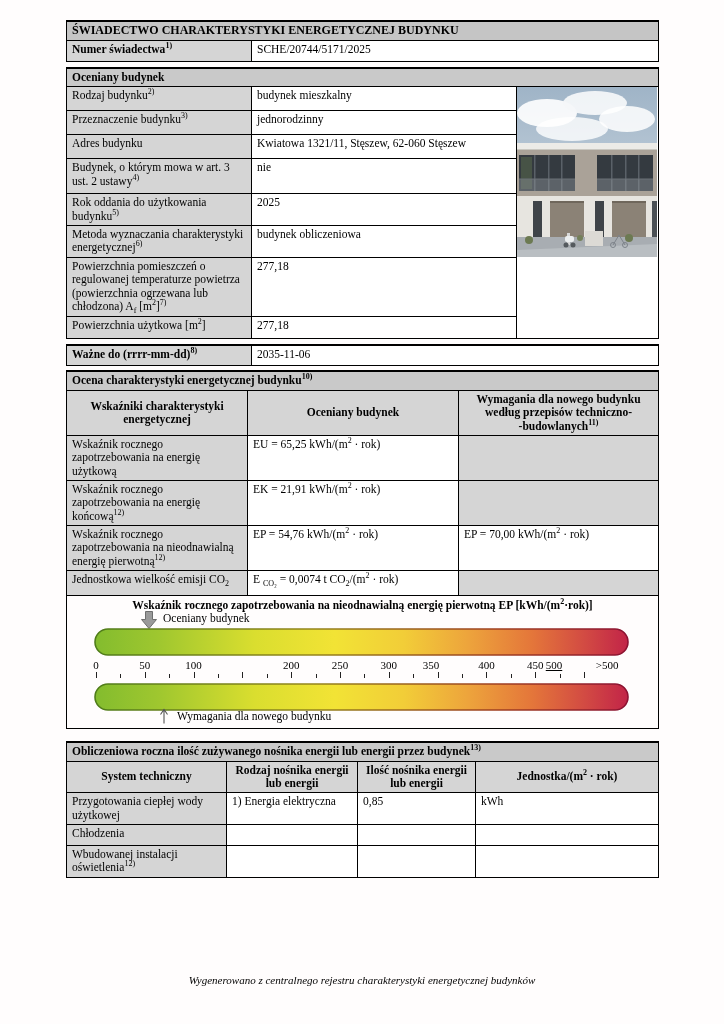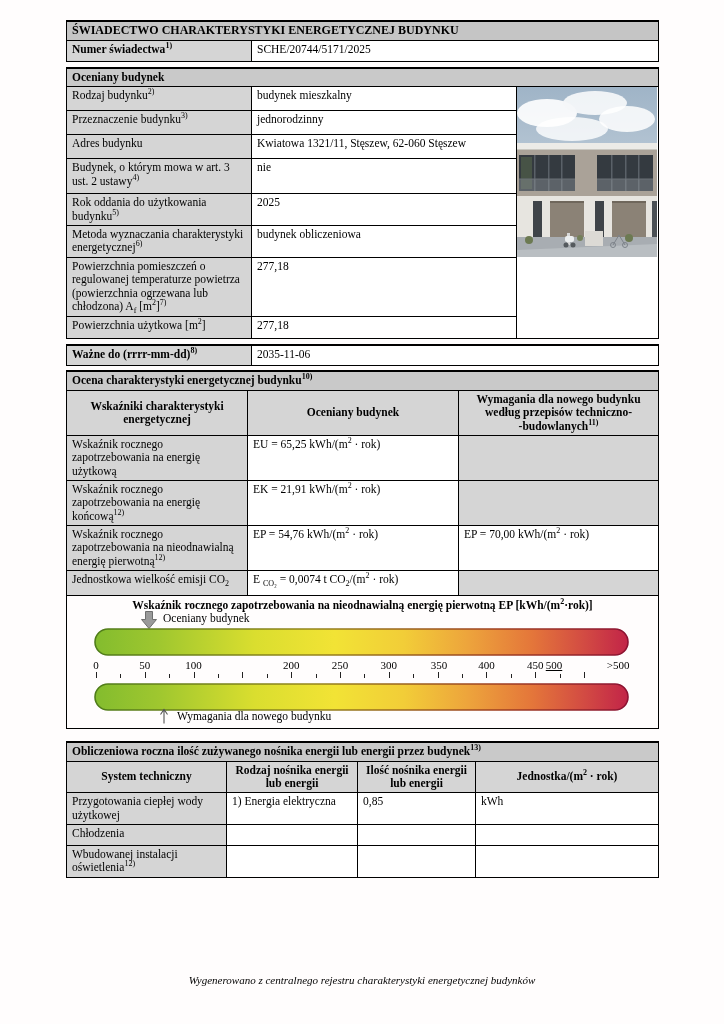--- a/index.html
+++ b/index.html
@@ -24,21 +24,21 @@
   .mb5{margin-bottom:5px;} .mb4{margin-bottom:4px;} .mb10{margin-bottom:10px;} .mb12{margin-bottom:12px;}
   .title-cell{background:#c5c5c5;font-weight:bold;font-size:12px;padding:2px 5px;}
   
   .chart-cell{padding:0;height:132px;}
   .chart{position:relative;height:132px;width:100%;font-size:11.5px;}
   .chart-title{position:absolute;top:3px;left:0;right:0;text-align:center;font-weight:bold;}
   .bar{position:absolute;left:27px;width:535px;height:28px;}
   .bar.top{top:32px;} .bar.bottom{top:87px;}
   .scale{position:absolute;left:0;top:63px;width:592px;height:23px;}
   .tick-label{position:absolute;top:0;transform:translateX(-50%);font-size:11px;white-space:nowrap;}
-  .tick-label.overflow{transform:none;margin-left:11px;}
+  .tick-label.overflow{transform:none;}
   .tick{position:absolute;width:1px;background:#222;}
   .tick.major{top:13px;height:6px;}
   .tick.minor{top:15px;height:4px;}
   .arrow-down-wrap{position:absolute;top:15px;transform:translateX(-50%);line-height:0;}
   .assessed-label{position:absolute;left:96px;top:16px;white-space:nowrap;}
   .arrow-up-wrap{position:absolute;top:112px;transform:translateX(-50%);line-height:0;}
   .required-label{position:absolute;left:110px;top:114px;white-space:nowrap;}
   .footer{position:absolute;left:0;right:0;top:974px;text-align:center;font-style:italic;font-size:11px;}
   svg{display:block;}
 </style>
@@ -258,21 +258,21 @@
                   <i class="tick minor" style="left: 199.8px;"></i>
                   <span class="tick-label" style="left: 224.2px;">200</span>
                   <i class="tick major" style="left: 224.2px;"></i>
                   <i class="tick minor" style="left: 248.6px;"></i>
                   <span class="tick-label" style="left: 273px;">250</span>
                   <i class="tick major" style="left: 273px;"></i>
                   <i class="tick minor" style="left: 297.4px;"></i>
                   <span class="tick-label" style="left: 321.8px;">300</span>
                   <i class="tick major" style="left: 321.8px;"></i>
                   <i class="tick minor" style="left: 346.2px;"></i>
-                  <span class="tick-label" style="left: 372px;">350</span>
+                  <span class="tick-label" style="left: 364px;">350</span>
                   <i class="tick major" style="left: 370.6px;"></i>
                   <i class="tick minor" style="left: 395px;"></i>
                   <span class="tick-label" style="left: 419.4px;">400</span>
                   <i class="tick major" style="left: 419.4px;"></i>
                   <i class="tick minor" style="left: 443.8px;"></i>
                   <span class="tick-label" style="left: 468.2px;">450</span>
                   <i class="tick major" style="left: 468.2px;"></i>
                   <i class="tick minor" style="left: 492.6px;"></i>
                   <span class="tick-label" style="left: 487px; text-decoration: underline;">500</span>
                   <i class="tick major" style="left: 517px;"></i>

